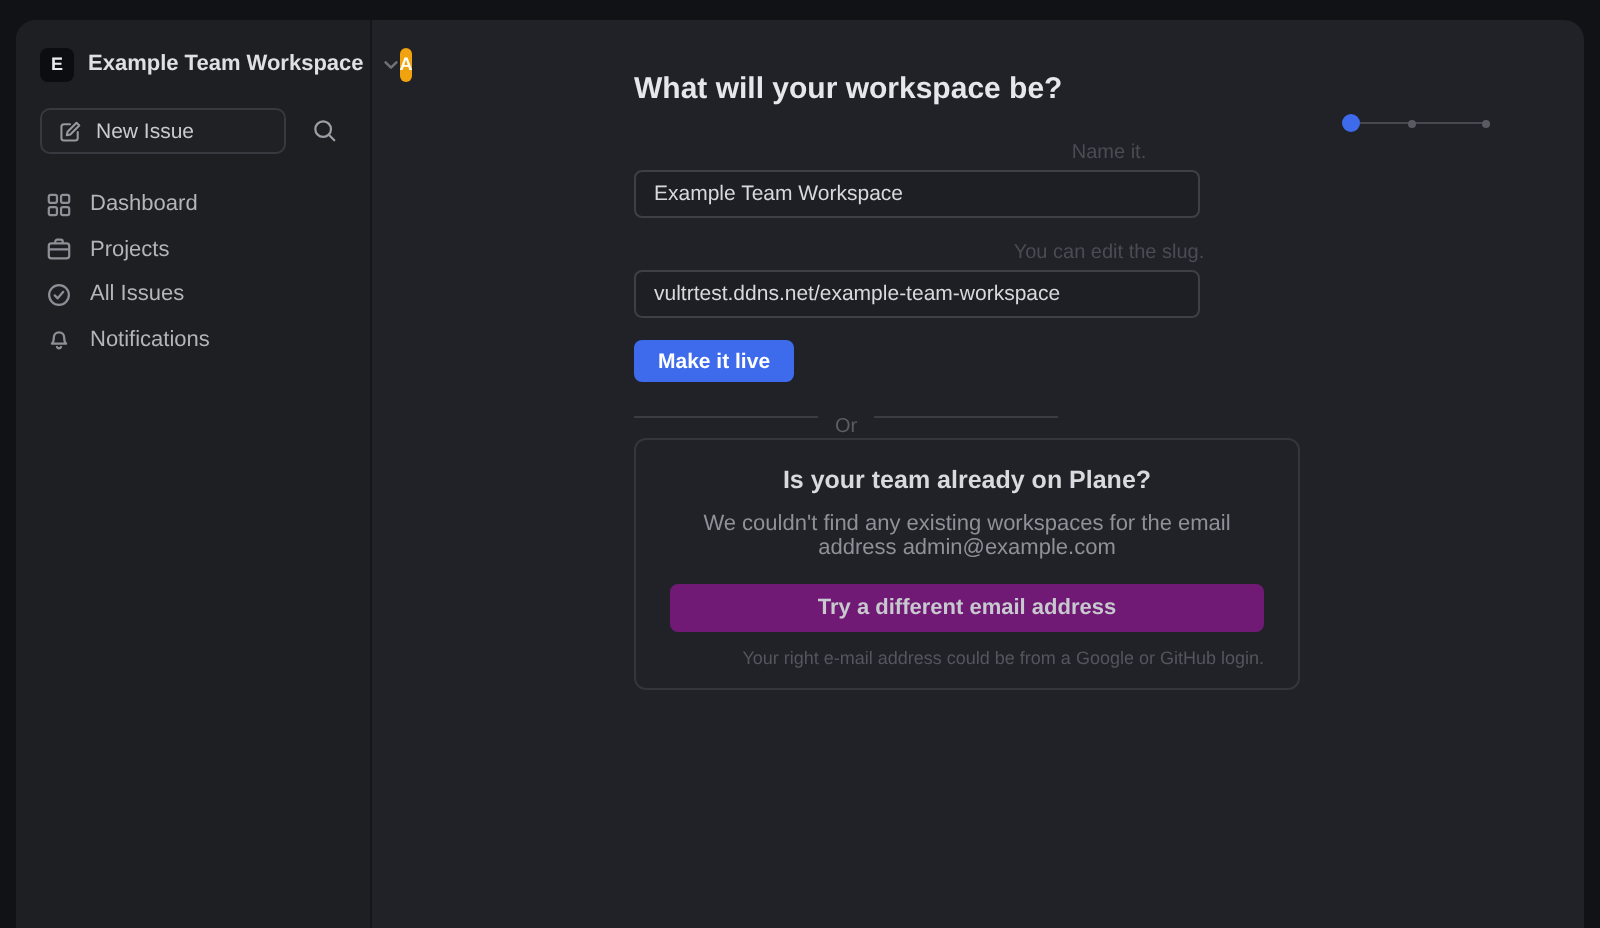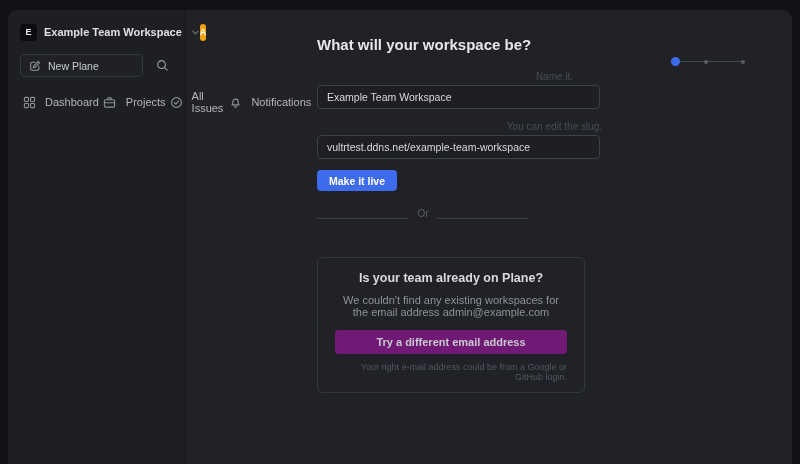--- a/index.html
+++ b/index.html
@@ -27,21 +27,21 @@
 
   .action-row { display:flex; align-items:center; gap:8px; margin-top:10px; }
   .new-issue-btn { flex:1; height:23px; border:1px solid #36393f; border-radius:5px;
     background:#1f2125; color:#c9cbd0; font-size:10.5px; font-weight:500;
     display:flex; align-items:center; gap:7px; padding:0 8px; cursor:pointer;
     font-family:inherit; }
   .new-issue-btn .ico { color:#96999f; display:flex; }
   .search-btn { width:22px; height:22px; border:none; background:transparent; color:#9b9ea5;
     display:flex; align-items:center; justify-content:center; cursor:pointer; }
 
-  nav { margin-top:14px; display:flex; flex-direction:row; }
+  nav { margin-top:14px; display:flex; flex-direction:column; }
   .nav-item { display:flex; align-items:center; gap:9px; height:22.5px; border-radius:4px;
     color:#b3b5bb; font-size:11px; cursor:pointer; padding:0 2px; }
   .nav-item .ico { color:#8d9097; display:flex; width:14px; justify-content:center; }
 
   
   .main { position:relative; flex:1; padding-left:131px; }
 
   .page-title { padding-top:27px; font-size:15px; line-height:16px; font-weight:700; color:#e6e7ea; }
 
   .stepper { position:absolute; top:47px; right:47px; width:74px; height:9px; }
@@ -53,25 +53,25 @@
   .field-label { margin-top:18px; font-size:10px; color:#494c54;text-align:center; }
   .field-label.second { margin-top:12px; }
   .text-input { display:block; margin-top:3px; width:283px; height:24px; background:#1d1f24;
     border:1px solid #3d4047; border-radius:4px; color:#d8d9dc; font-size:10.5px;
     padding:0 9px; outline:none; font-family:inherit; }
 
   .primary-btn { margin-top:11px; height:21px; padding:0 12px; background:#3e6bec; border:none;
     border-radius:4px; color:#ffffff; font-size:10.5px; font-weight:600; cursor:pointer;
     font-family:inherit; }
 
-  .divider { margin-top:17px; width:212px; display:flex; align-items:flex-end; gap:8px; }
+  .divider { margin-top:17px; width:212px; display:flex; align-items:flex-start; gap:8px; }
   .divider .line { flex:1; height:1px; background:#3a3d44; }
   .divider .or { font-size:10px; color:#5a5d64; }
 
-  .invite-card { margin-top:38px; width:268px; border:1px solid #33363d; border-radius:6px;
+  .invite-card { width:333px; border:1px solid #33363d; border-radius:6px;
     padding:13px 17px 10px; text-align:center; }
   .invite-title { font-size:12.5px; font-weight:700; color:#d9dadd; }
   .invite-msg { margin-top:9px; font-size:11px; color:#8e9198; }
   .invite-btn { margin-top:12px; width:100%; height:24px; background:#701a75; border:none;
     border-radius:4px; color:#c7c9ce; font-size:11px; font-weight:600; cursor:pointer;
     font-family:inherit; }
   .invite-hint { margin-top:8px; font-size:9px; color:#53565e;text-align:right; }
 
   svg { display:block; }
 </style>
@@ -97,21 +97,21 @@
       </div>
 
       <div class="action-row">
         <button class="new-issue-btn">
           <span class="ico">
             <svg width="12" height="12" viewBox="0 0 14 14" fill="none" stroke="currentColor" stroke-width="1.2" stroke-linecap="round" stroke-linejoin="round">
               <path d="M7 2.5 H3.5 A1.5 1.5 0 0 0 2 4 v6.5 A1.5 1.5 0 0 0 3.5 12 H10 a1.5 1.5 0 0 0 1.5-1.5 V7"></path>
               <path d="M10.8 1.6 l1.6 1.6 -5.2 5.2 -2.1 .5 .5-2.1 z"></path>
             </svg>
           </span>
-          <span>New Plane</span>
+          <span>New Issue</span>
         </button>
         <button class="search-btn">
           <span>
             <svg width="13" height="13" viewBox="0 0 14 14" fill="none" stroke="currentColor" stroke-width="1.2" stroke-linecap="round">
                 <circle cx="6" cy="6" r="4.2"></circle>
                 <path d="M9.2 9.2 L12 12"></path>
               </svg>
           </span>
         </button>
       </div>

